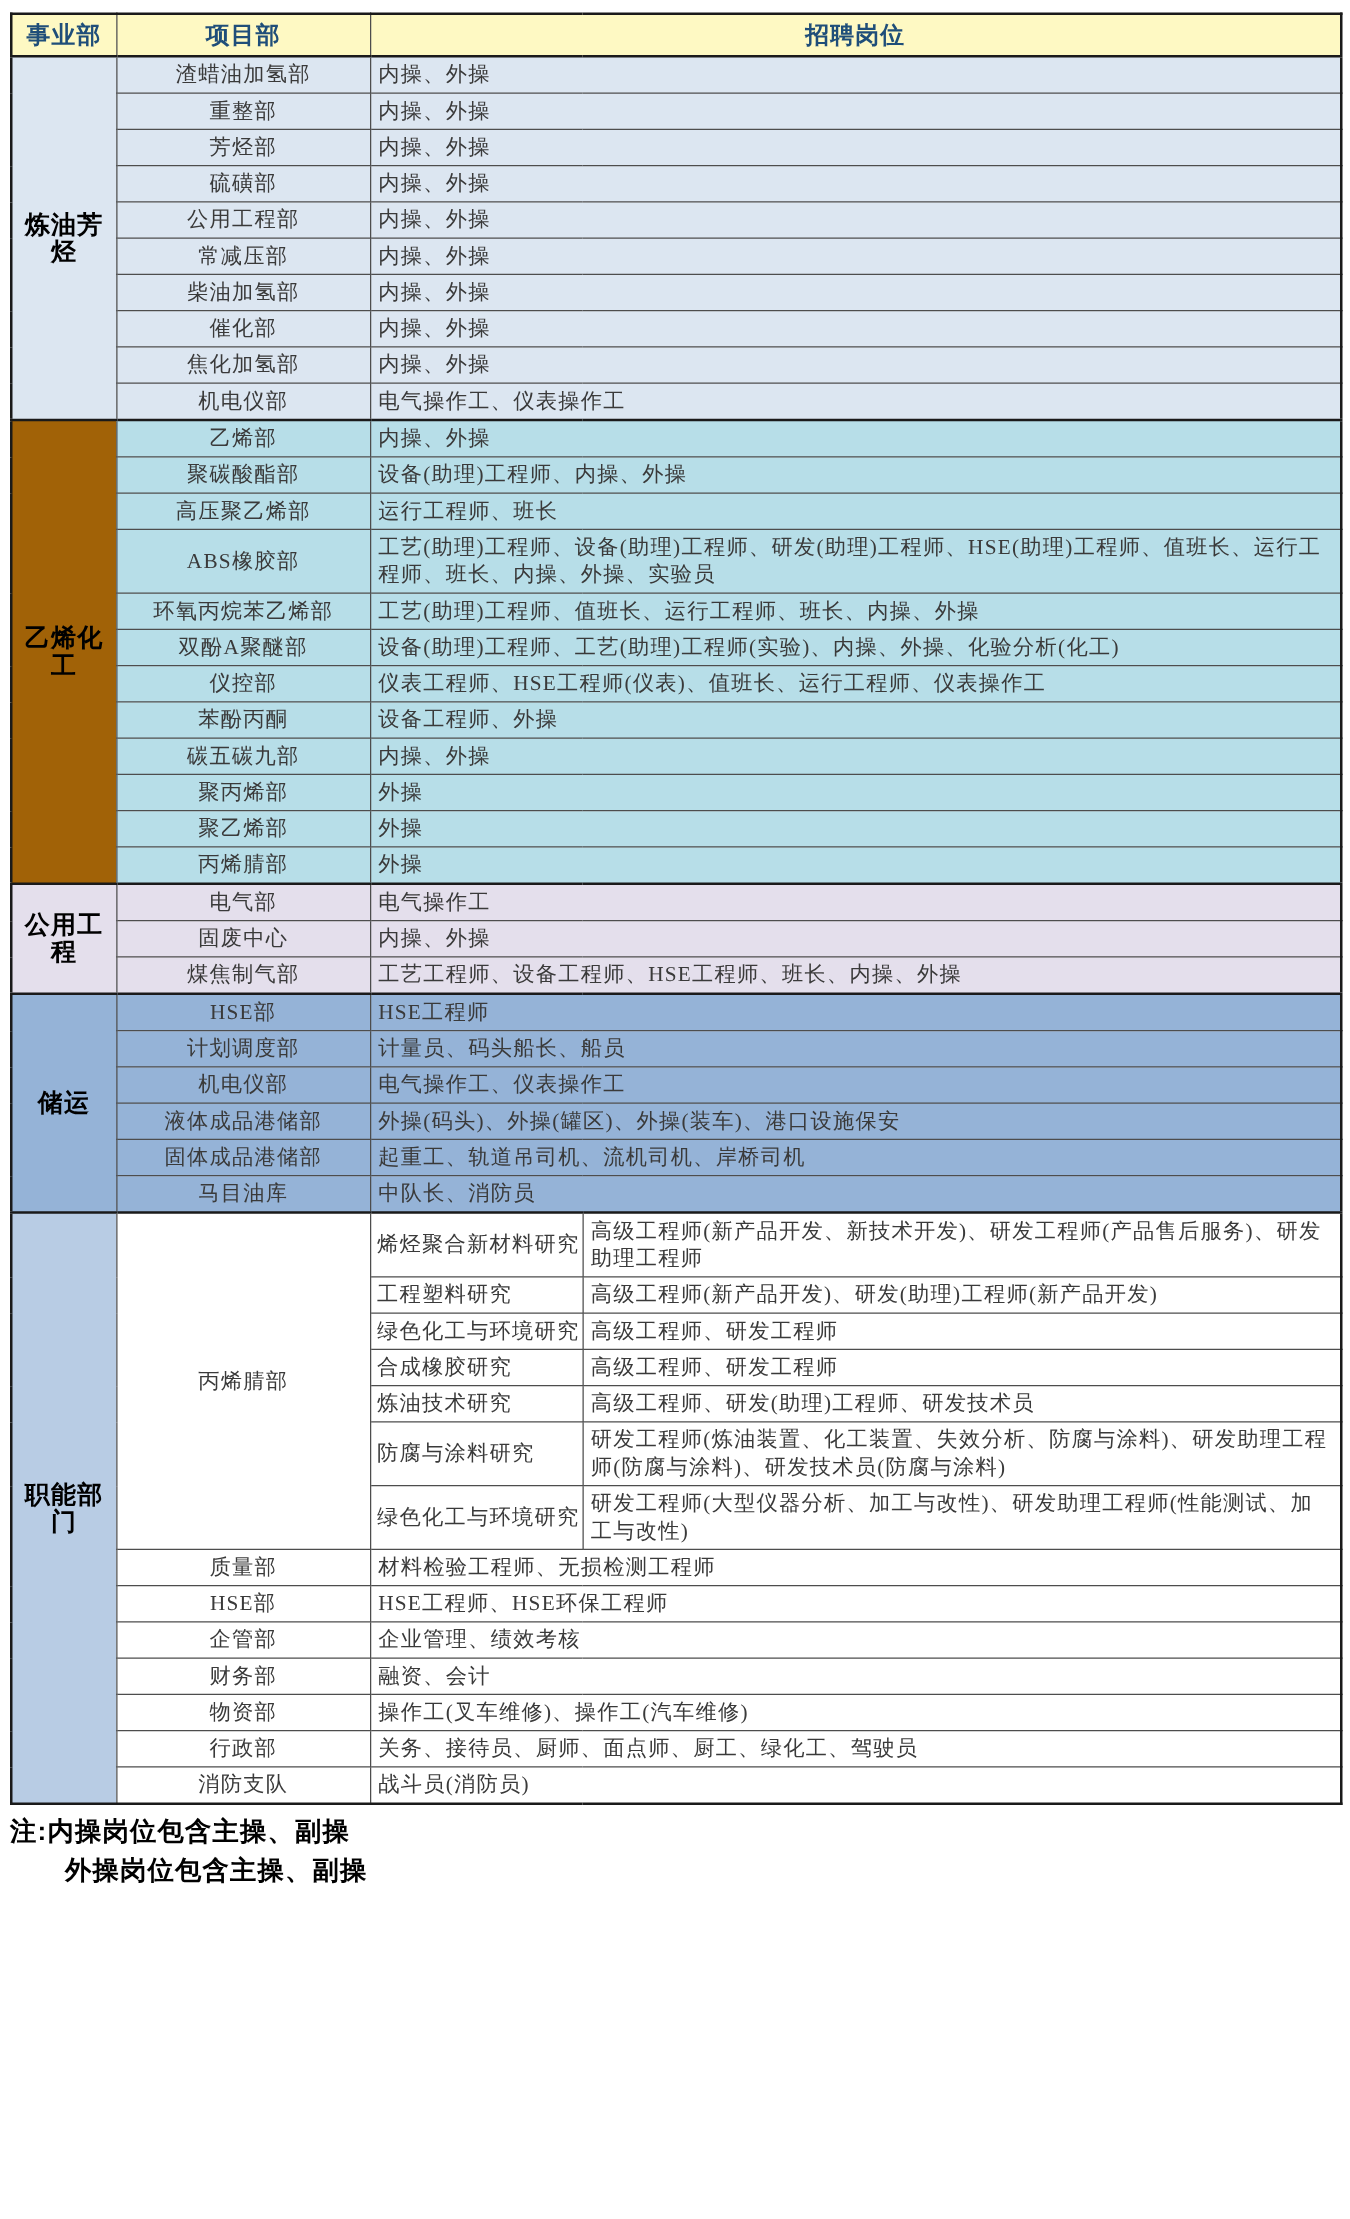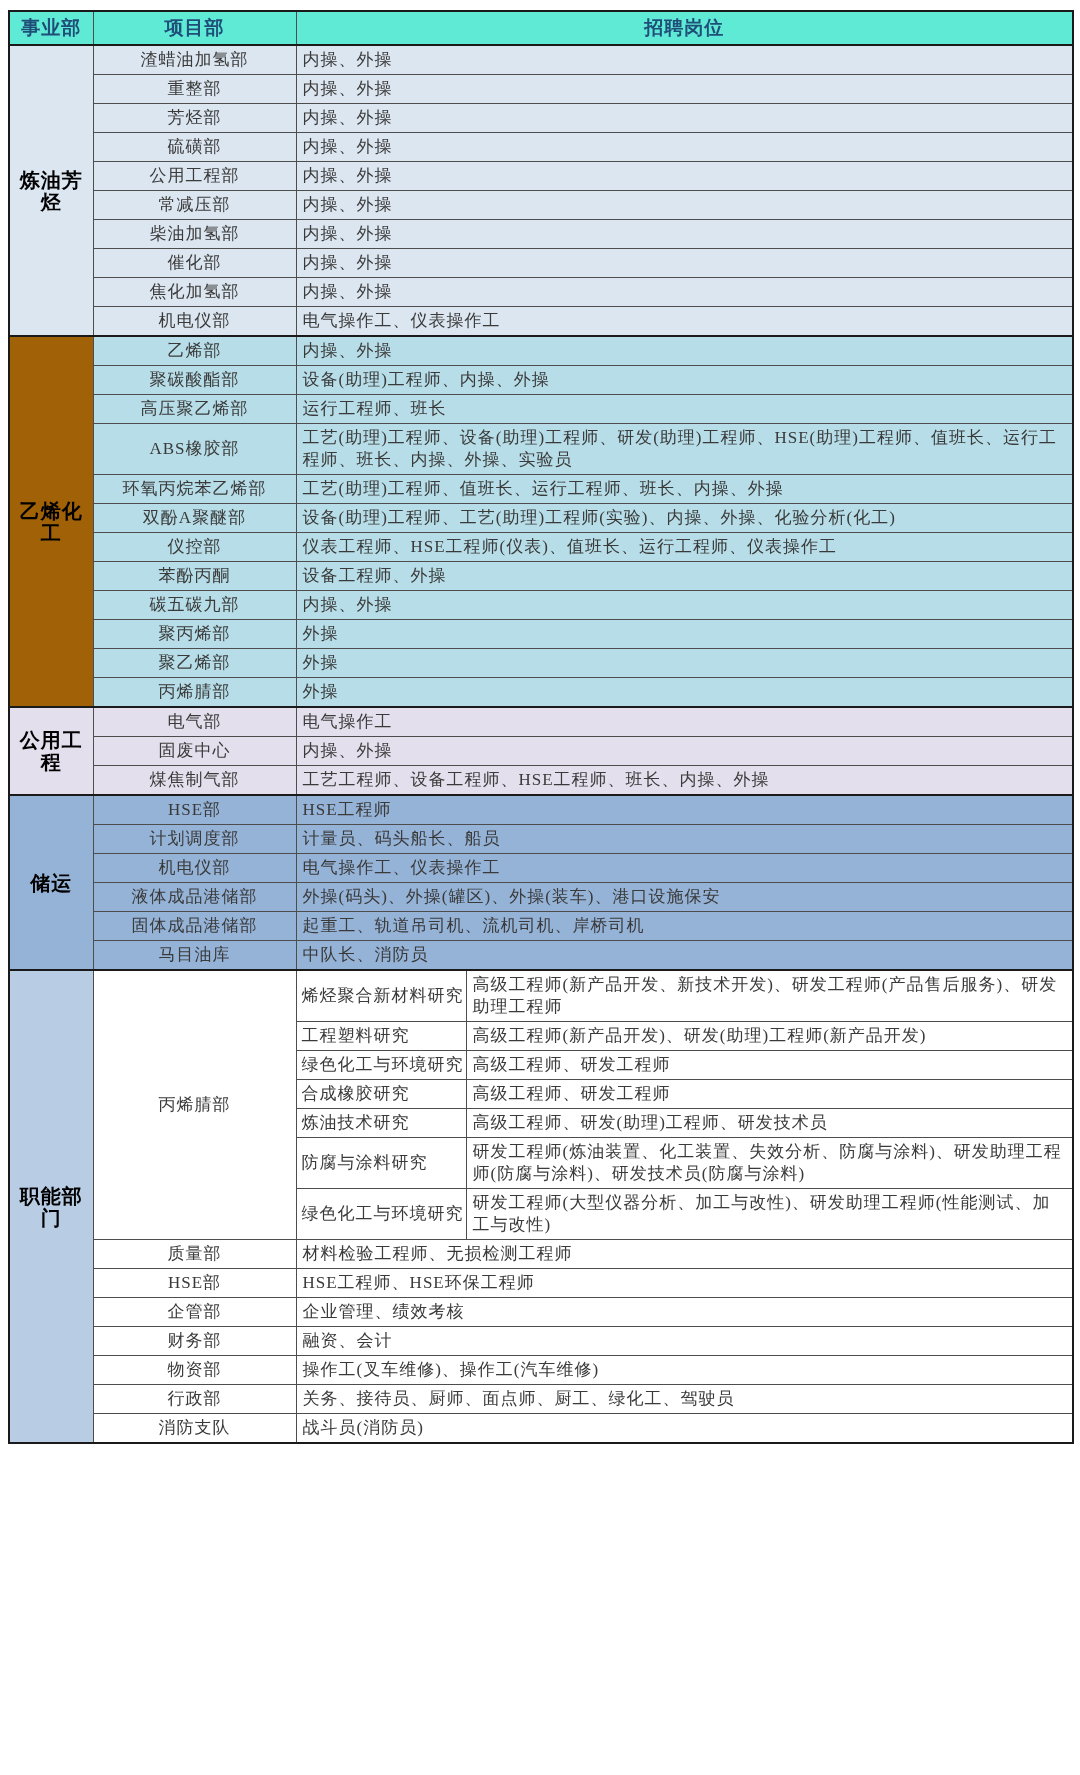--- a/index.html
+++ b/index.html
@@ -17,21 +17,21 @@
   }
   td,th{
     border:1px solid #4d4d4d;
     letter-spacing:1px;
     box-sizing:border-box;
   }
   table{border:2px solid #1a1a1a;}
   tr.sec-start td, tr.sec-start th{border-top:2px solid #1a1a1a;}
   th{
     height:34px;
-    background:#5eead4;
+    background:#fef9c3;
     color:#1f4e79;
     font-family:"Liberation Sans","DejaVu Sans",sans-serif;
     font-weight:bold;
     font-size:19px;
     text-align:center;
     vertical-align:middle;
   }
   td{height:28px;vertical-align:middle;font-size:17px;line-height:22px;}
   td.section-cell{
     font-family:"Liberation Sans","DejaVu Sans",sans-serif;
@@ -256,13 +256,15 @@
         <td class="pos-cell" colspan="2">关务、接待员、厨师、面点师、厨工、绿化工、驾驶员</td>
       </tr>
       <tr style="background: rgb(255, 255, 255);">
         <td class="dept-cell">消防支队</td>
         <td class="pos-cell" colspan="2">战斗员(消防员)</td>
       </tr>
     </tbody>
 </table>
 
 <div class="notes">
+  <div class="line">注:内操岗位包含主操、副操</div>
+  <div class="line indent">外操岗位包含主操、副操</div>
 </div>
 
 </body></html>

